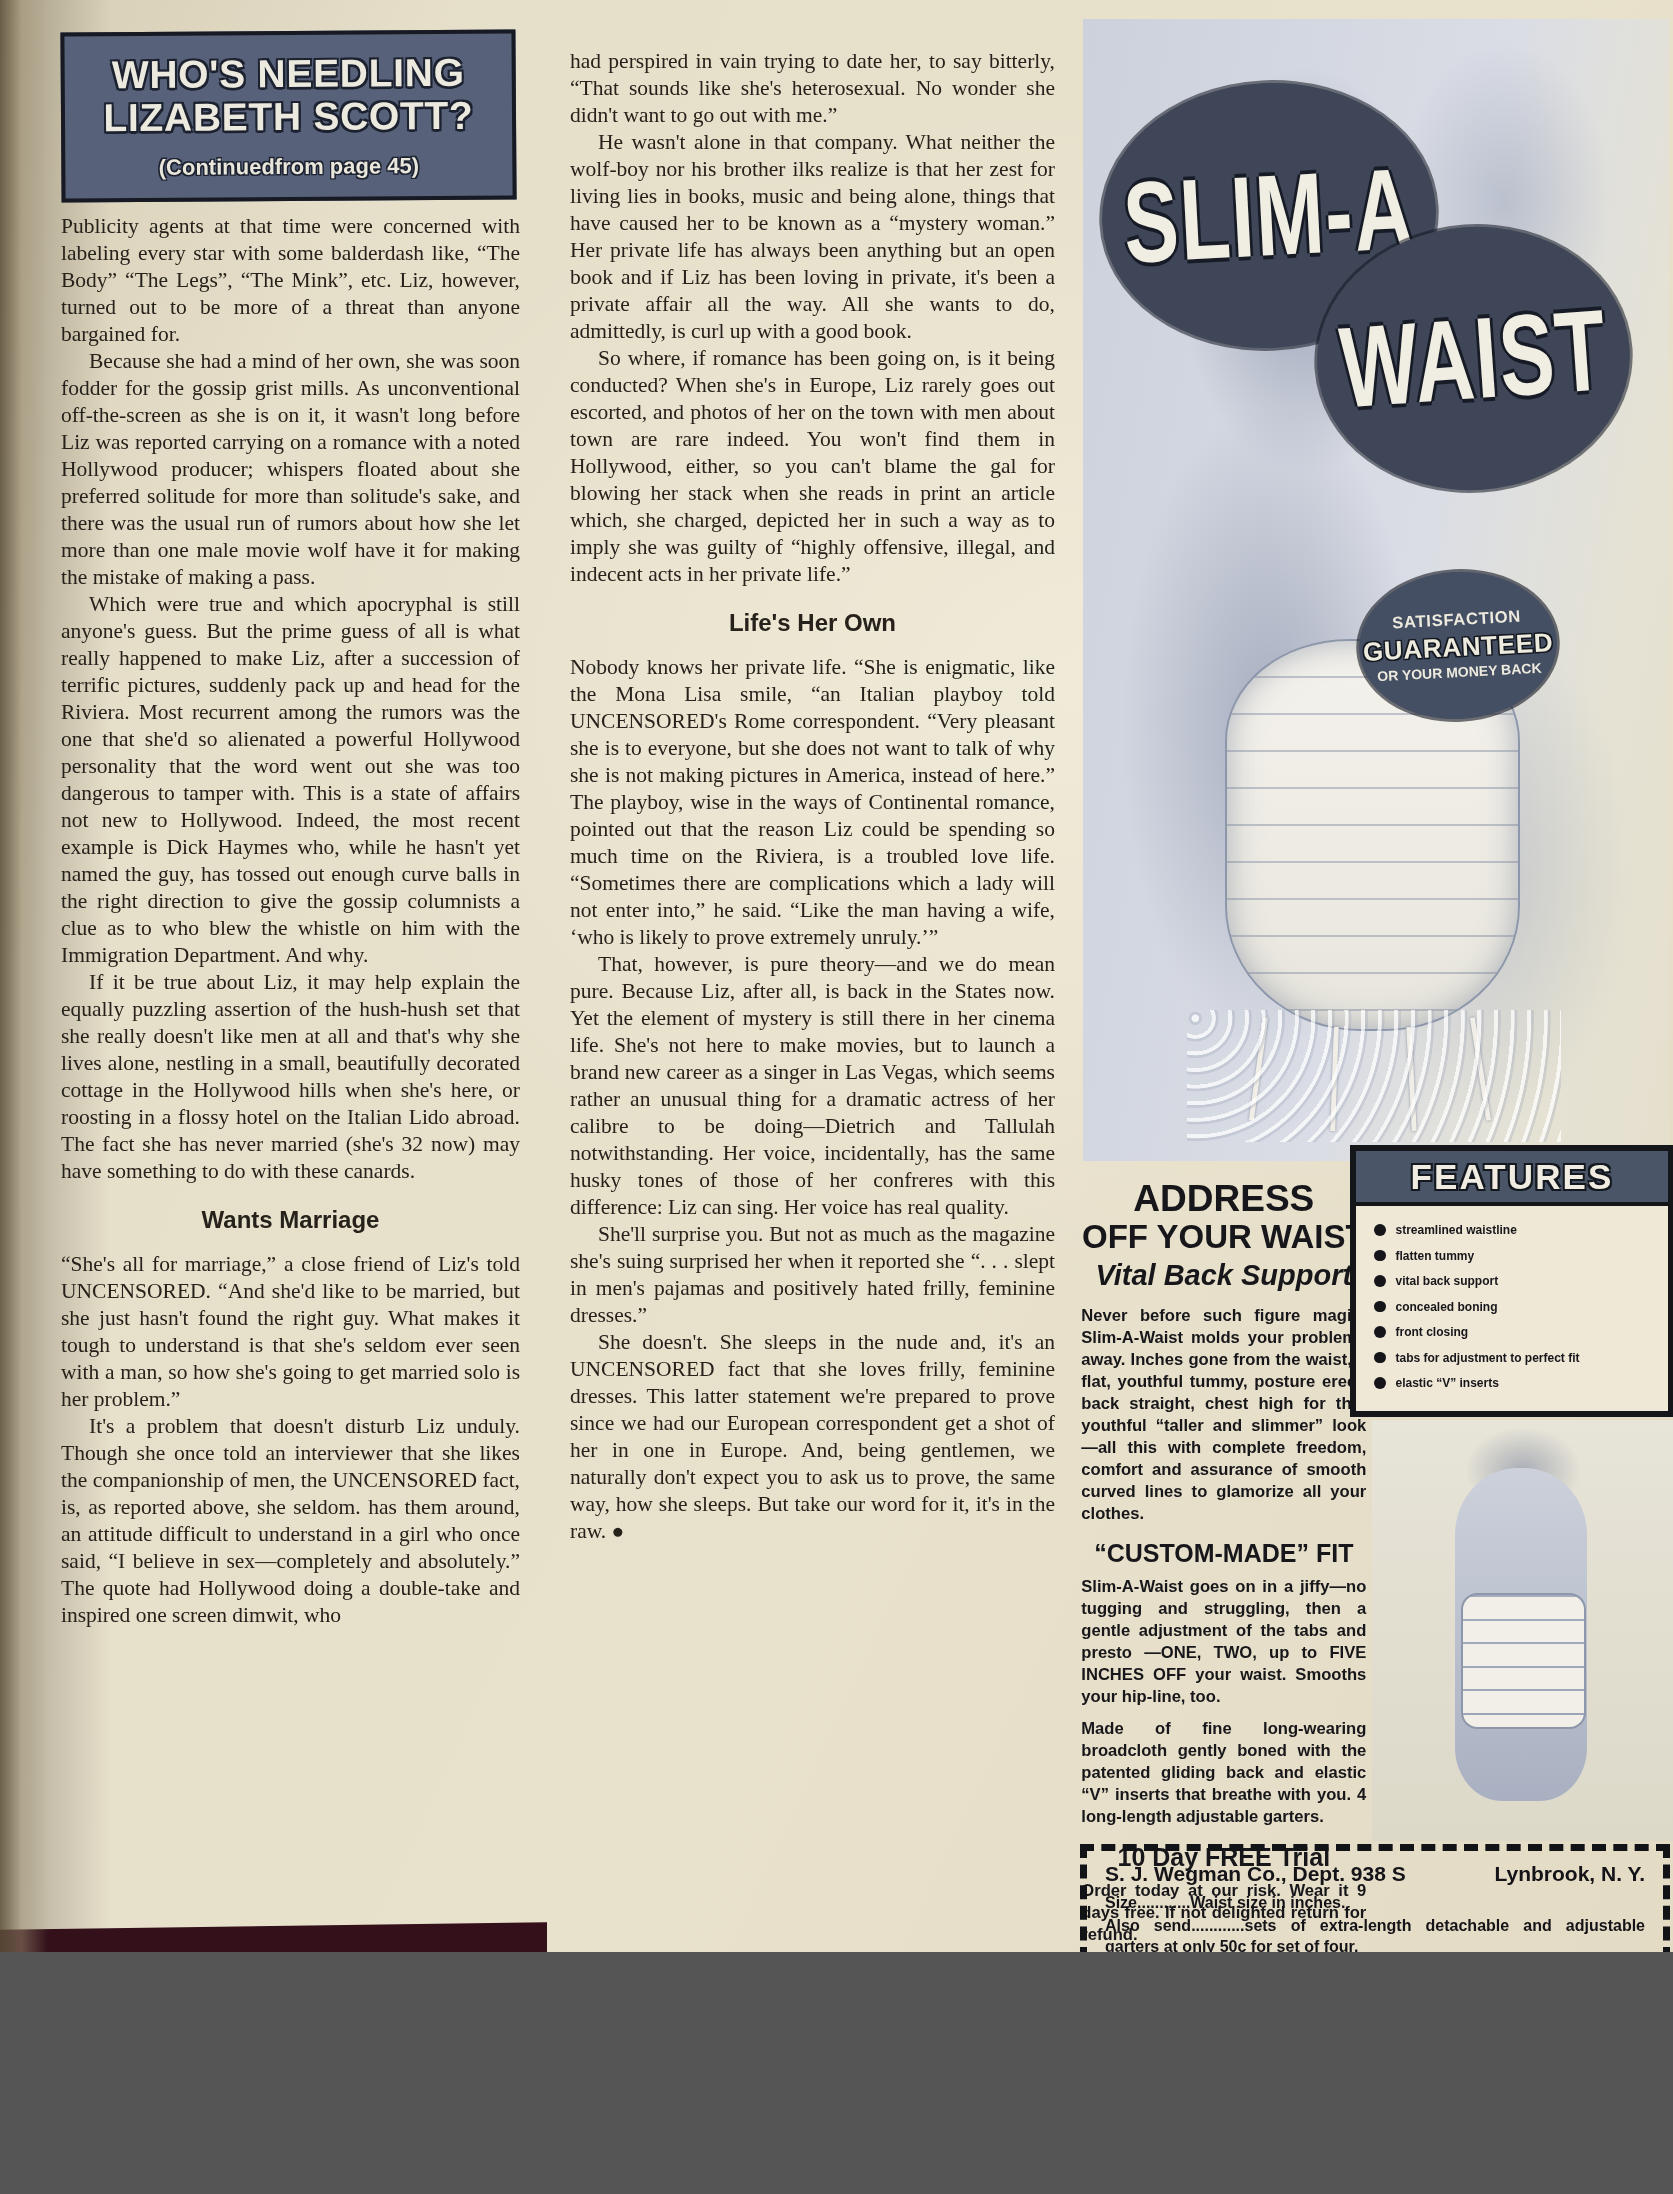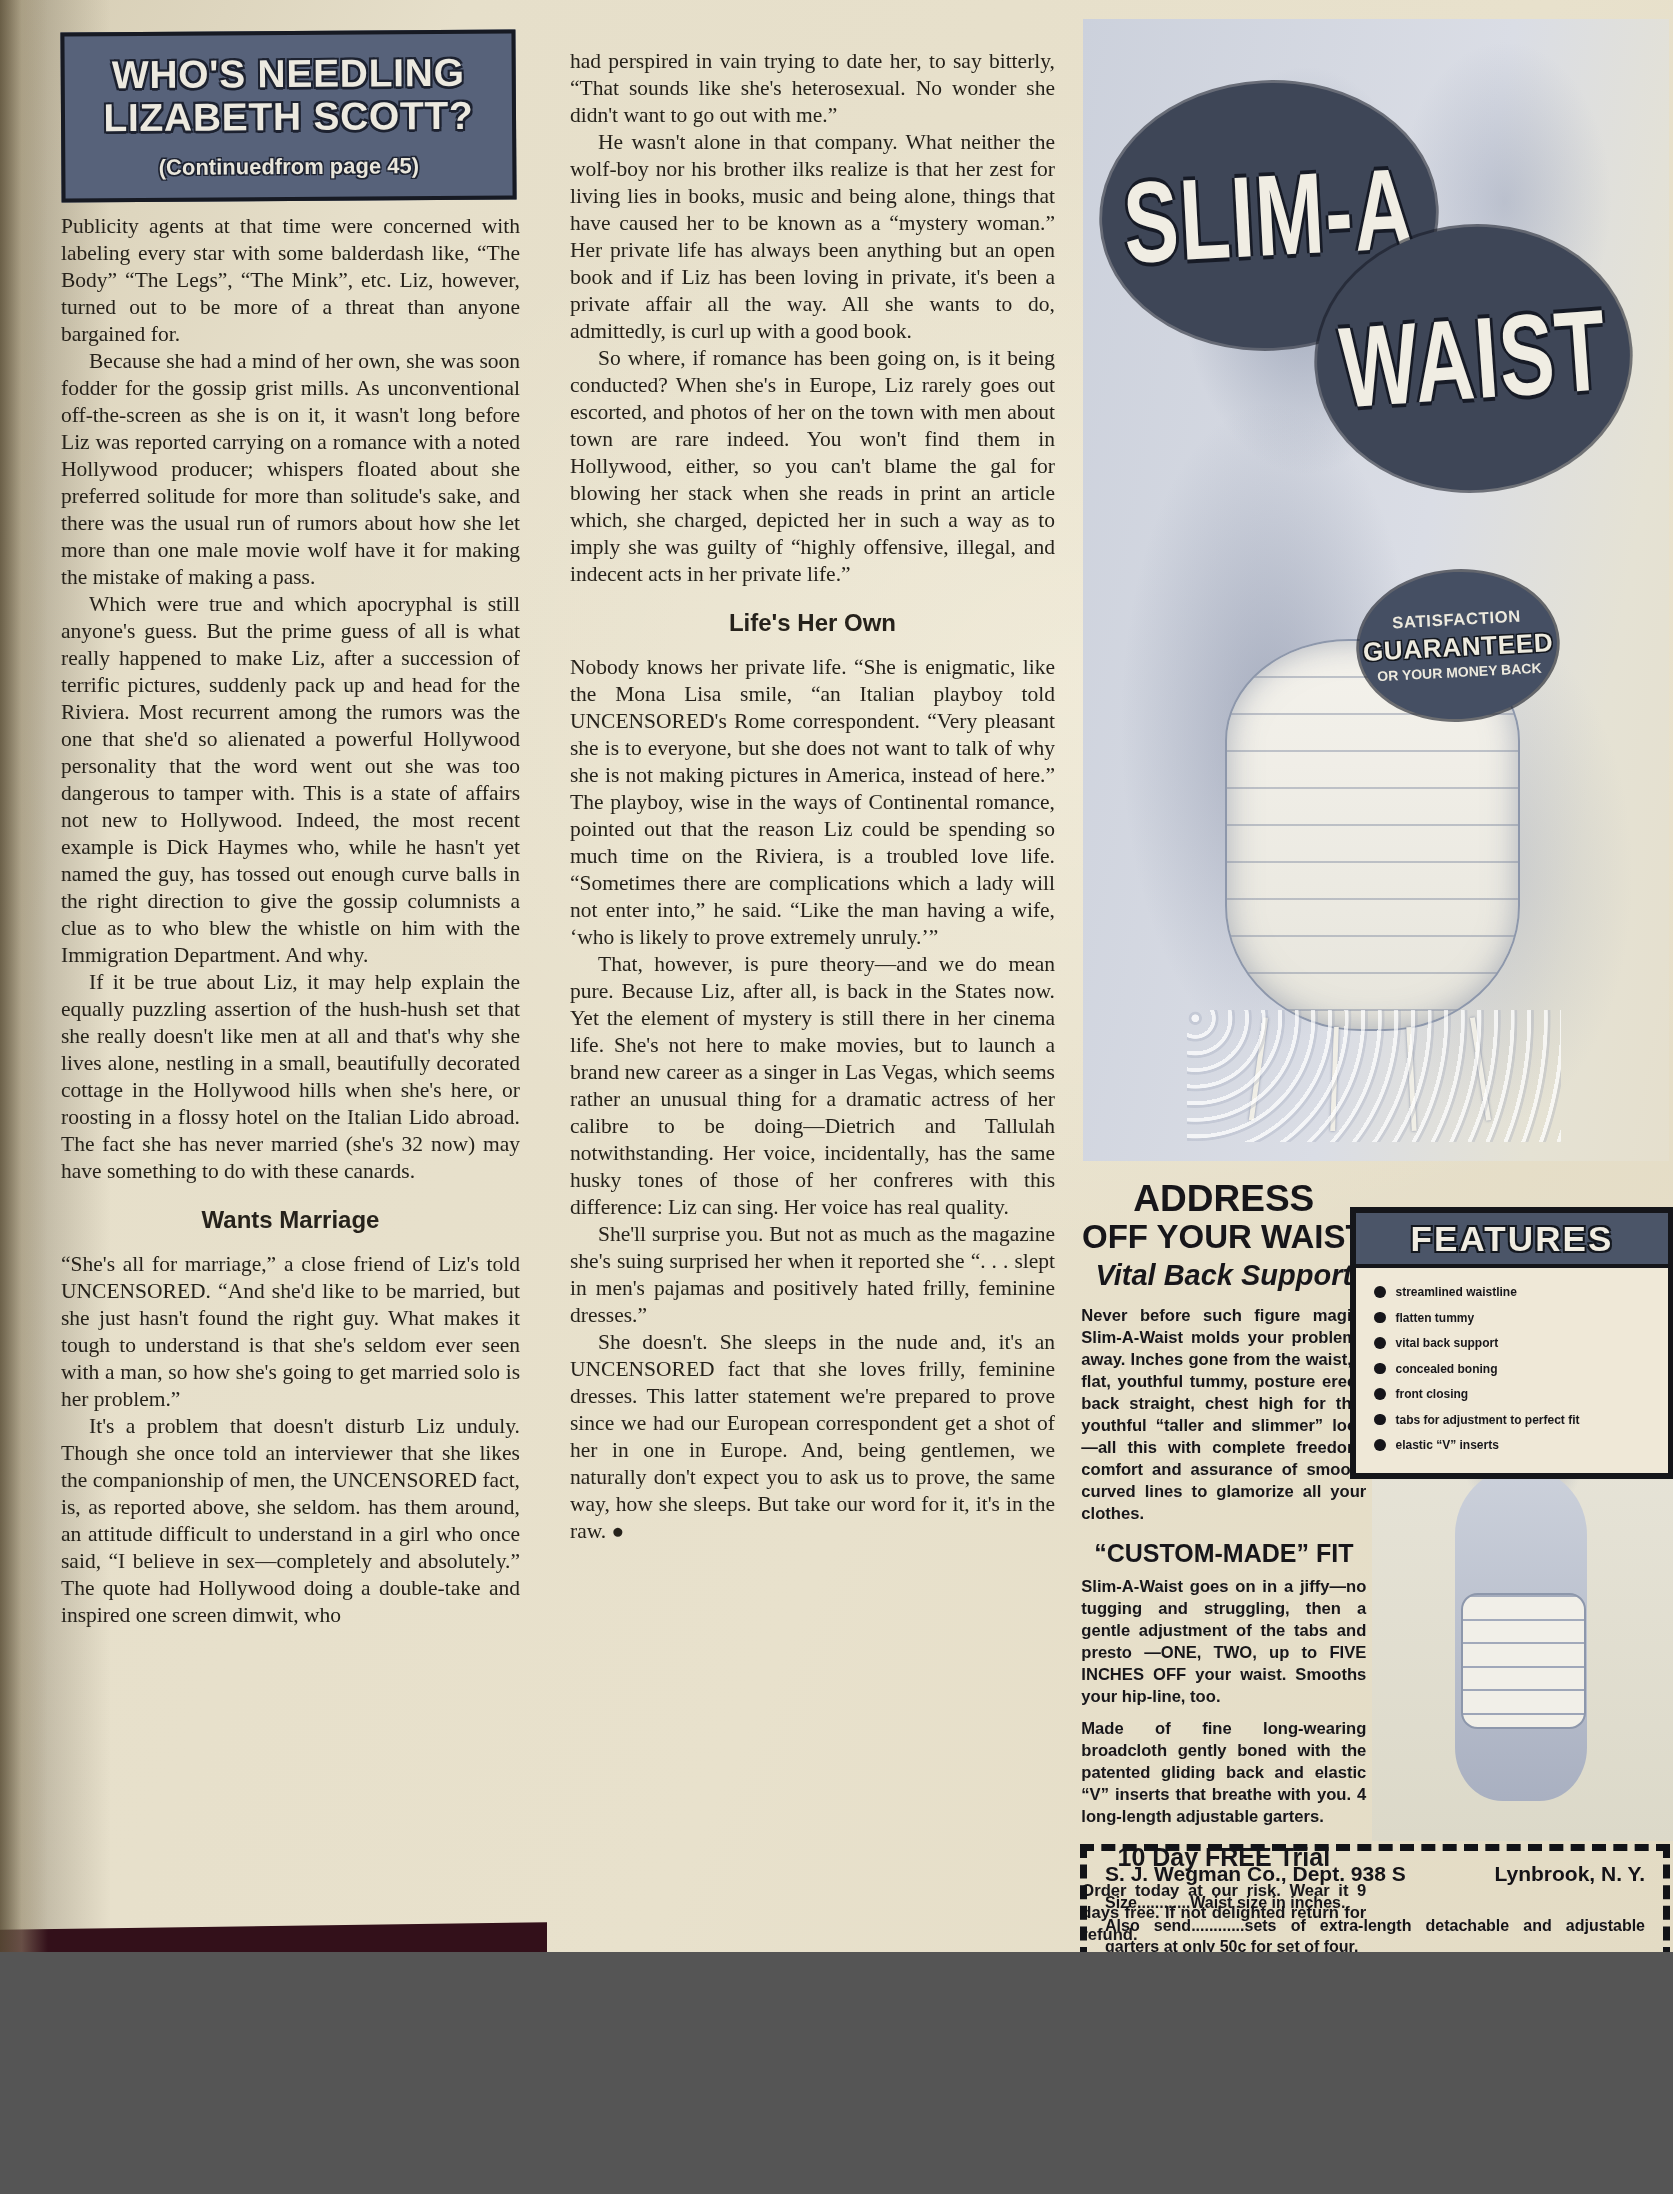--- a/index.html
+++ b/index.html
@@ -71,21 +71,21 @@
   .ad-subhead{font-weight:bold;font-style:italic;font-size:29px;line-height:33px;text-align:center;margin:4.2px 0 12.5px;}
   .ad-copy p.body{font-weight:bold;font-size:16.6px;line-height:22px;text-align:justify;margin:0 0 9.7px;}
   .ad-h2{font-weight:bold;font-size:25px;text-align:center;margin:14px 0 8.3px;}
   .ad-h3{font-weight:bold;font-size:25px;text-align:center;margin:15.2px 0 8.3px;}
   .price-block{position:relative;width:353px;margin-top:7px;z-index:5;}
   .price-row{font-weight:bold;font-size:25px;line-height:28px;white-space:nowrap;}
   .price-big{position:absolute;right:0;top:-2.8px;font-weight:bold;}
   .price-big .dollars{font-size:61px;line-height:55px;}
   .price-big .cents{font-size:32px;vertical-align:19.4px;}
   .garters-note{width:339px;margin-top:9.7px;font-weight:bold;font-size:20px;line-height:26px;text-align:center;position:relative;z-index:5;}
-  .features{position:absolute;left:277px;top:1207px;width:324px;border:6.2px solid #15161a;background:#efe8d7;box-sizing:border-box;z-index:4;}
+  .features{position:absolute;left:277px;top:1145px;width:324px;border:6.2px solid #15161a;background:#efe8d7;box-sizing:border-box;z-index:4;}
   .features-header{background:#4b5568;border-bottom:4.8px solid #15161a;text-align:center;padding:5.5px 0;}
   .features-title{font-weight:bold;font-size:35px;letter-spacing:2.1px;color:#f0ece1;
     text-shadow:2.1px 2.1px 0 #14181f,-2.1px -2.1px 0 #14181f,2.1px -2.1px 0 #14181f,-2.1px 2.1px 0 #14181f;}
   .features-list{list-style:none;margin:0;padding:14px 11px 12.5px 18px;}
   .features-list li{display:flex;align-items:flex-start;font-weight:bold;font-size:12px;line-height:20px;margin-bottom:5.5px;}
   .bullet{flex:0 0 auto;width:11.8px;height:11.8px;border-radius:50%;background:#16151a;margin:4.2px 9.7px 0 0;}
   .ad-photo2{position:absolute;left:299px;top:1420px;width:302px;height:421px;
     background:
       radial-gradient(ellipse 83px 62px at 50% 12%, rgba(120,130,155,.55), transparent 70%),
       radial-gradient(ellipse 76px 166px at 52% 55%, rgba(125,135,160,.5), transparent 72%),

